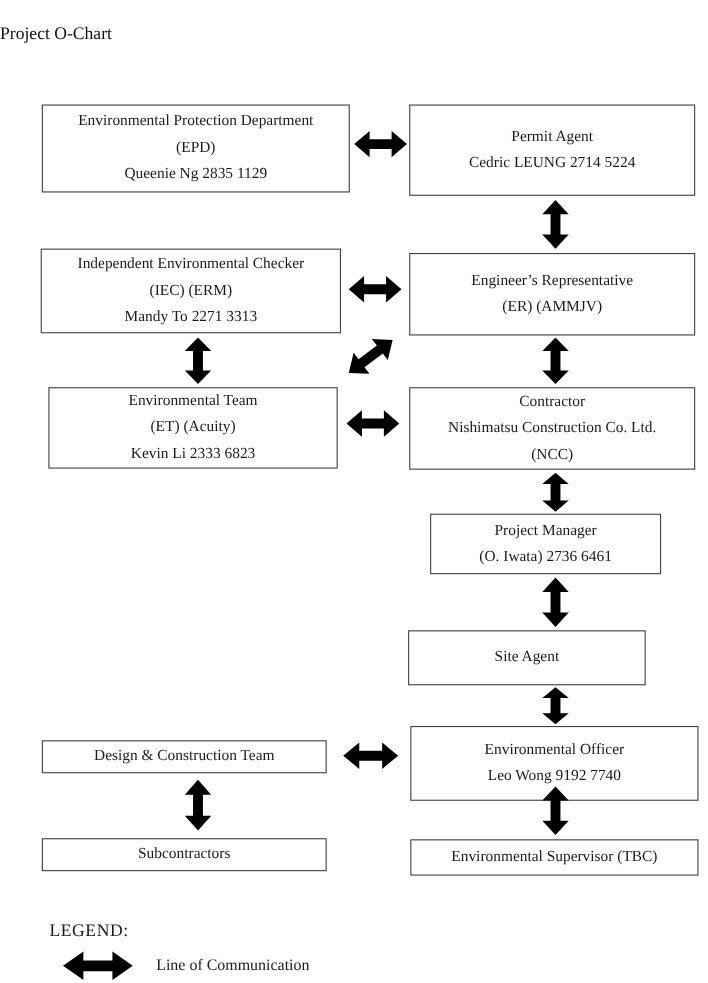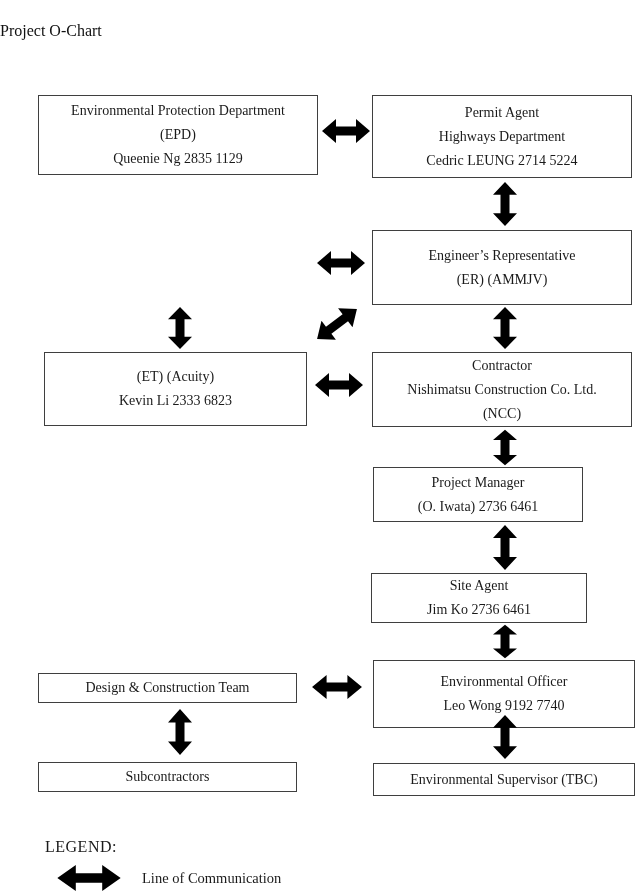--- a/index.html
+++ b/index.html
@@ -57,59 +57,63 @@
   </svg>
 
   <div class="title">Project O-Chart</div>
 
   <div class="box" style="left:38px;top:95px;width:280px;height:80px">
     <div class="bl">Environmental Protection Department</div>
     <div class="bl">(EPD)</div>
     <div class="bl">Queenie Ng 2835 1129</div>
   </div>
 
+  <div class="box" style="left:37px;top:226px;width:273px;height:77px">
+    <div class="bl">Independent Environmental Checker</div>
+    <div class="bl">(IEC) (ERM)</div>
+    <div class="bl">Mandy To 2271 3313</div>
+  </div>
 
   <div class="box" style="left:44px;top:352px;width:263px;height:74px">
+    <div class="bl">Environmental Team</div>
     <div class="bl">(ET) (Acuity)</div>
     <div class="bl">Kevin Li 2333 6823</div>
   </div>
 
   <div class="box" style="left:38px;top:673px;width:259px;height:30px">
     <div class="bl">Design &amp; Construction Team</div>
   </div>
 
   <div class="box" style="left:38px;top:762px;width:259px;height:30px">
     <div class="bl">Subcontractors</div>
   </div>
 
   <div class="box" style="left:372px;top:95px;width:260px;height:83px">
     <div class="bl">Permit Agent</div>
-    <div class="bl">Highways Department</div>
     <div class="bl">Cedric LEUNG 2714 5224</div>
   </div>
 
   <div class="box" style="left:372px;top:230px;width:260px;height:75px">
     <div class="bl">Engineer’s Representative</div>
     <div class="bl">(ER) (AMMJV)</div>
   </div>
 
   <div class="box" style="left:372px;top:352px;width:260px;height:75px">
     <div class="bl">Contractor</div>
     <div class="bl">Nishimatsu Construction Co. Ltd.</div>
     <div class="bl">(NCC)</div>
   </div>
 
-  <div class="box" style="left:373px;top:467px;width:210px;height:55px">
+  <div class="box" style="left:391px;top:467px;width:210px;height:55px">
     <div class="bl">Project Manager</div>
     <div class="bl">(O. Iwata) 2736 6461</div>
   </div>
 
   <div class="box" style="left:371px;top:573px;width:216px;height:50px">
     <div class="bl">Site Agent</div>
-    <div class="bl">Jim Ko 2736 6461</div>
   </div>
 
   <div class="box" style="left:373px;top:660px;width:262px;height:68px">
     <div class="bl">Environmental Officer</div>
     <div class="bl">Leo Wong 9192 7740</div>
   </div>
 
   <div class="box" style="left:373px;top:763px;width:262px;height:33px">
     <div class="bl">Environmental Supervisor (TBC)</div>
   </div>

